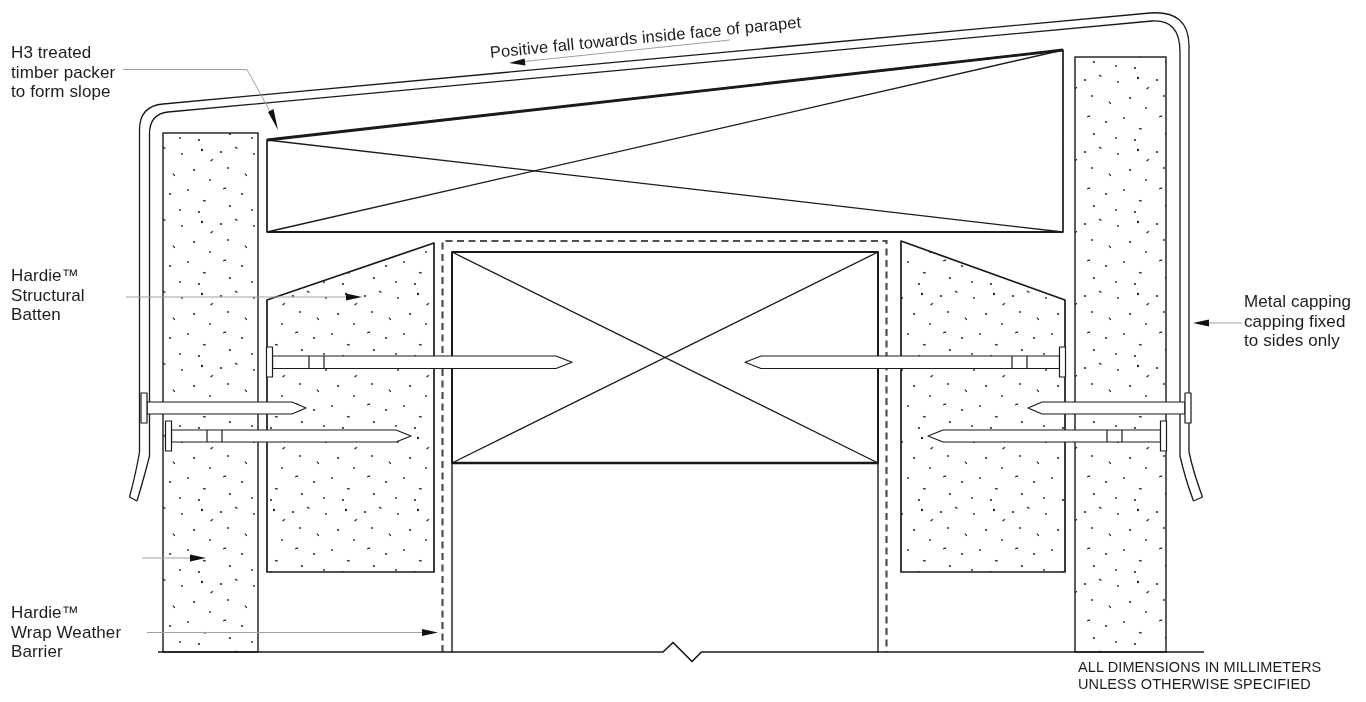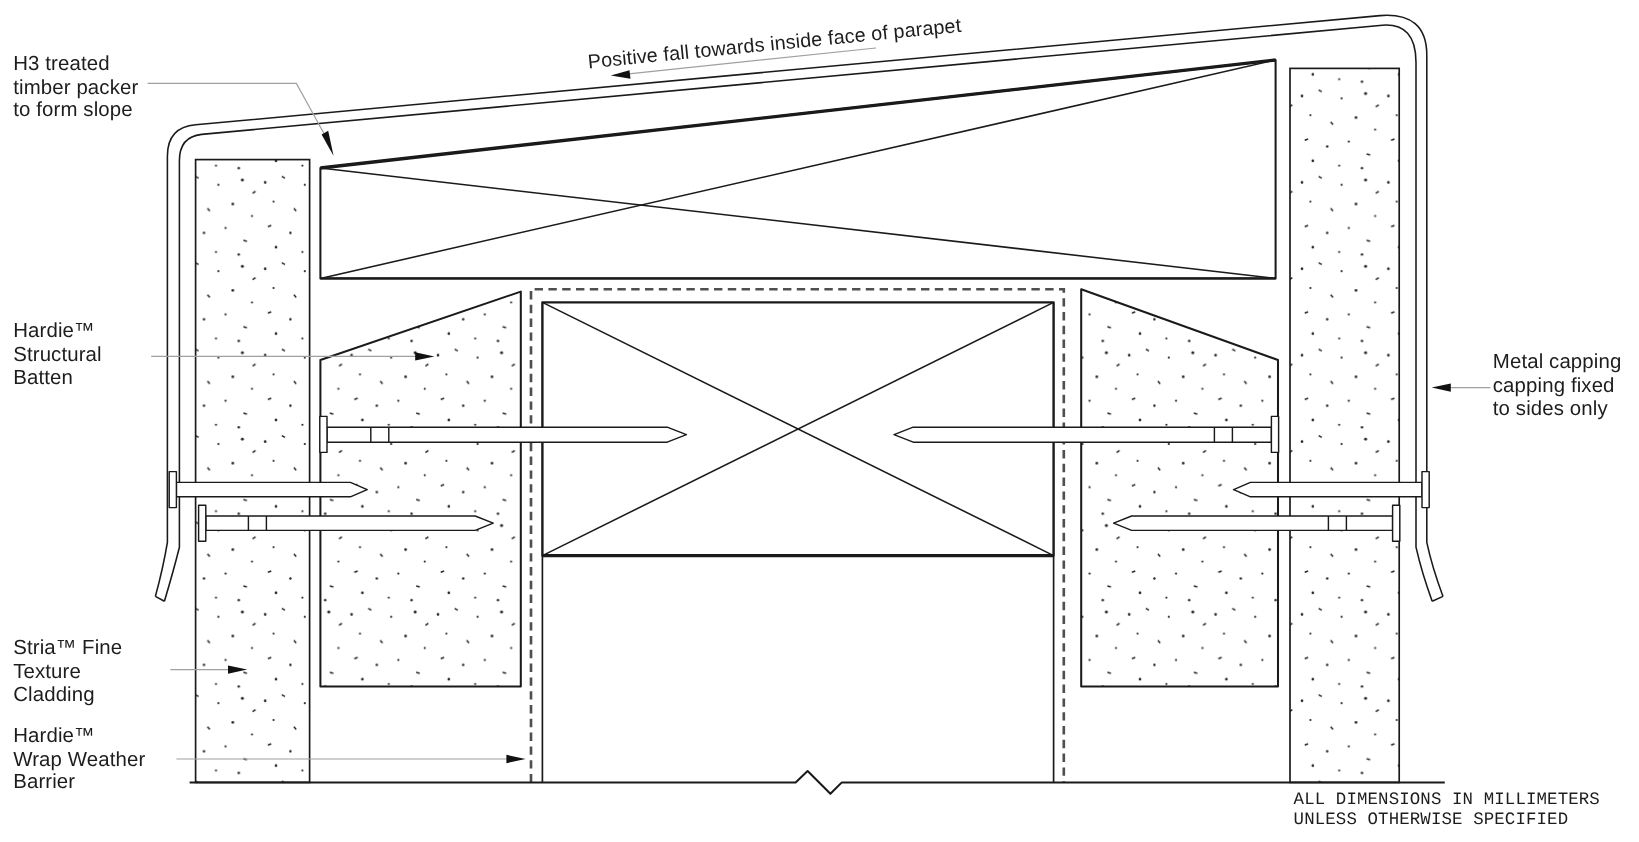--- a/index.html
+++ b/index.html
@@ -182,23 +182,20 @@
   <div class="lbl rotated" style="left:490px; top:43px;">Positive fall towards inside face of parapet</div>
 
   <div class="lbl" style="left:11px; top:266px;">Hardie™
 Structural
 Batten</div>
 
   <div class="lbl" style="left:1244px; top:292px;">Metal capping
 capping fixed
 to sides only</div>
 
-  <div class="lbl" style="left:11px; top:530px;">Stria™ Fine
-Texture
-Cladding</div>
 
   <div class="lbl" style="left:11px; top:603px;">Hardie™
 Wrap Weather
 Barrier</div>
 
-  <div class="lbl small" style="left:1078px; top:659px;font-family:Liberation Mono, monospace;">ALL DIMENSIONS IN MILLIMETERS
+  <div class="lbl small" style="left:1078px; top:659px;">ALL DIMENSIONS IN MILLIMETERS
 UNLESS OTHERWISE SPECIFIED</div>
 </div>
 
 </body></html>

